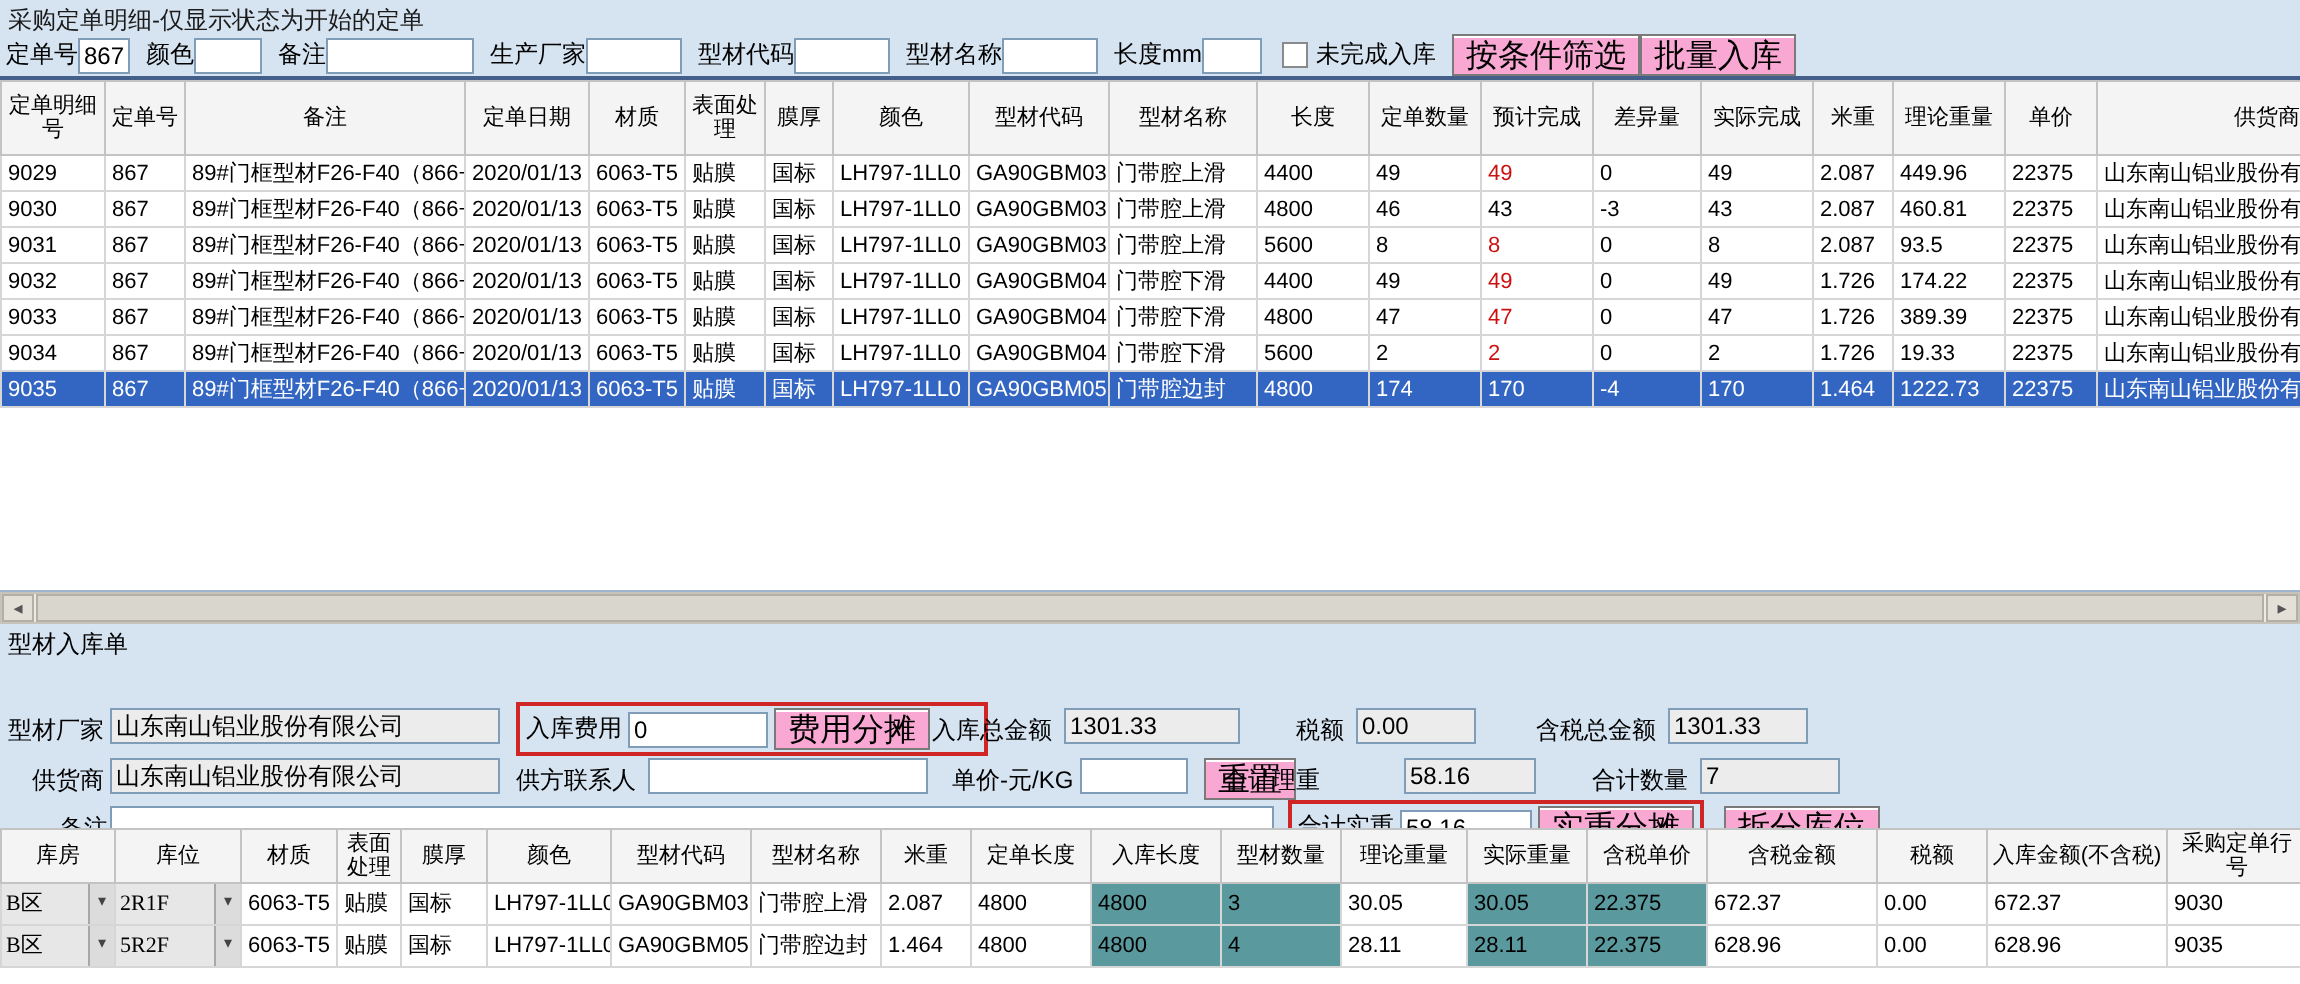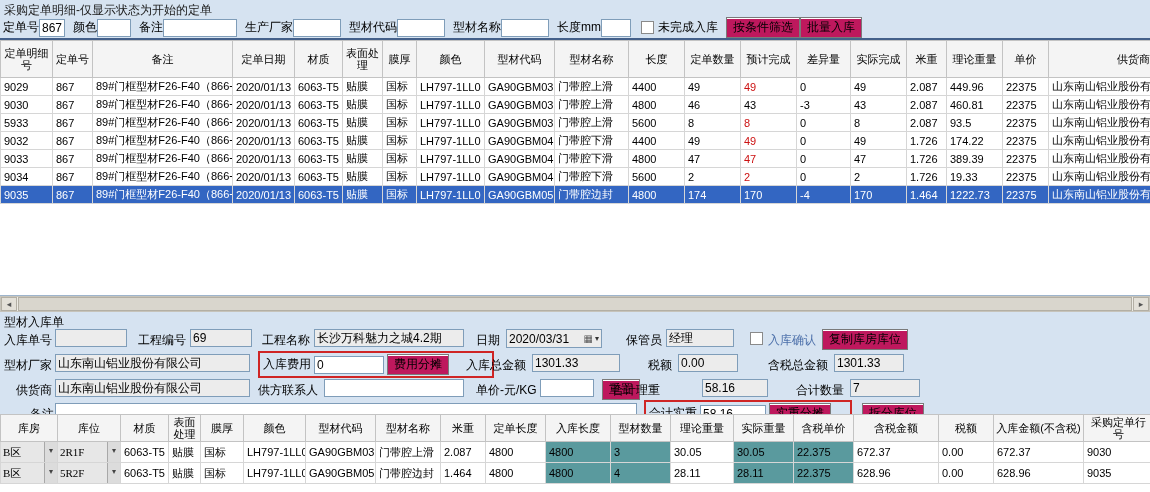--- a/index.html
+++ b/index.html
@@ -9,21 +9,21 @@
     background:#d6e3f1;
     font-family:"Liberation Sans","DejaVu Sans",sans-serif;
     font-size:12px; color:#000;
   }
   .filter-title { padding:2px 4px 0 4px; height:17px; color:#1a1a1a; }
   .filter-row { display:flex; align-items:center; height:23px; padding:0 3px; border-bottom:2px solid #44608a; }
   .filter-row .flabel { margin-left:8px; white-space:nowrap; }
   .filter-row .flabel:first-child { margin-left:0; }
   input.txt { height:18px; border:1px solid #7f9db9; background:#fff; padding:0 2px; font-size:12px; font-family:inherit; }
   input.gray { background:#ececec; }
-  .btn { height:21px; background:#be185d; border:1px solid #7a7a7a; padding:0 6px; font-size:12px;
+  .btn { height:21px; background:#f9a8d4; border:1px solid #7a7a7a; padding:0 6px; font-size:16px;
          font-family:inherit; white-space:nowrap; box-shadow:inset 0 1px 0 #fff; }
   .chk { width:13px; height:13px; background:#fff; border:1px solid #8a8a8a; display:inline-block; }
 
   
   .grid-wrap { background:#fff; height:256px; overflow:hidden; border-bottom:1px solid #9db4cc; }
   table.grid { border-collapse:collapse; table-layout:fixed; font-size:11px; }
   .grid th { background:#f4f4f4; border:1px solid #c3c3c3; font-weight:normal; height:37px; padding:0 2px;
              overflow:hidden; line-height:12px; }
   .grid td { border:1px solid #d6d6d6; height:18px; padding:0 3px; white-space:nowrap; overflow:hidden; }
   .grid tr.selected td { background:#3366c2; color:#fff; }
@@ -163,21 +163,21 @@
           <td>46</td>
           <td>43</td>
           <td>-3</td>
           <td>43</td>
           <td>2.087</td>
           <td>460.81</td>
           <td>22375</td>
           <td>山东南山铝业股份有限公司</td>
         </tr>
         <tr>
-          <td>5933</td>
+          <td>9031</td>
           <td>867</td>
           <td>89#门框型材F26-F40（866+867）</td>
           <td>2020/01/13</td>
           <td>6063-T5</td>
           <td>贴膜</td>
           <td>国标</td>
           <td>LH797-1LL0</td>
           <td>GA90GBM03</td>
           <td>门带腔上滑</td>
           <td>5600</td>
@@ -279,39 +279,20 @@
 </div>
 <div class="hscroll">
   <div class="hs-btn">◂</div>
   <div class="hs-thumb"></div>
   <div class="hs-btn">▸</div>
 </div>
 
 <div class="bottom">
   <div class="bp-title">型材入库单</div>
 
-  <div class="frow" style="top:16px">
-    <span class="lbl" style="left:4px">入库单号</span>
-    <input class="txt gray fld" style="left: 55px; width: 72px;" value="">
-    <span class="lbl" style="left:138px">工程编号</span>
-    <input class="txt gray fld" style="left: 190px; width: 62px;" value="69">
-    <span class="lbl" style="left:262px">工程名称</span>
-    <input class="txt gray fld" style="left: 314px; width: 150px;" value="长沙万科魅力之城4.2期">
-    <span class="lbl" style="left:476px">日期</span>
-    <div class="datebox fld" style="left:506px;width:96px">
-      <span class="dtext">2020/03/31</span>
-      <span class="cal">▦</span>
-      <span class="arr">▾</span>
-    </div>
-    <span class="lbl" style="left:626px">保管员</span>
-    <input class="txt gray fld" style="left: 666px; width: 68px;" value="经理">
-    <span class="chk fld" style="left:750px;top:4px"></span>
-    <span class="lbl blue" style="left:768px">入库确认</span>
-    <button class="btn fld" style="left:822px">复制库房库位</button>
-  </div>
 
   <div class="frow" style="top:41px">
     <span class="lbl" style="left:4px">型材厂家</span>
     <input class="txt gray fld" style="left: 55px; width: 195px;" value="山东南山铝业股份有限公司">
     <div class="redbox" style="left:258px;width:236px">
       <span>入库费用</span>
       <input class="txt" style="width: 70px;" value="0">
       <button class="btn">费用分摊</button>
     </div>
     <span class="lbl" style="left:466px">入库总金额</span>

